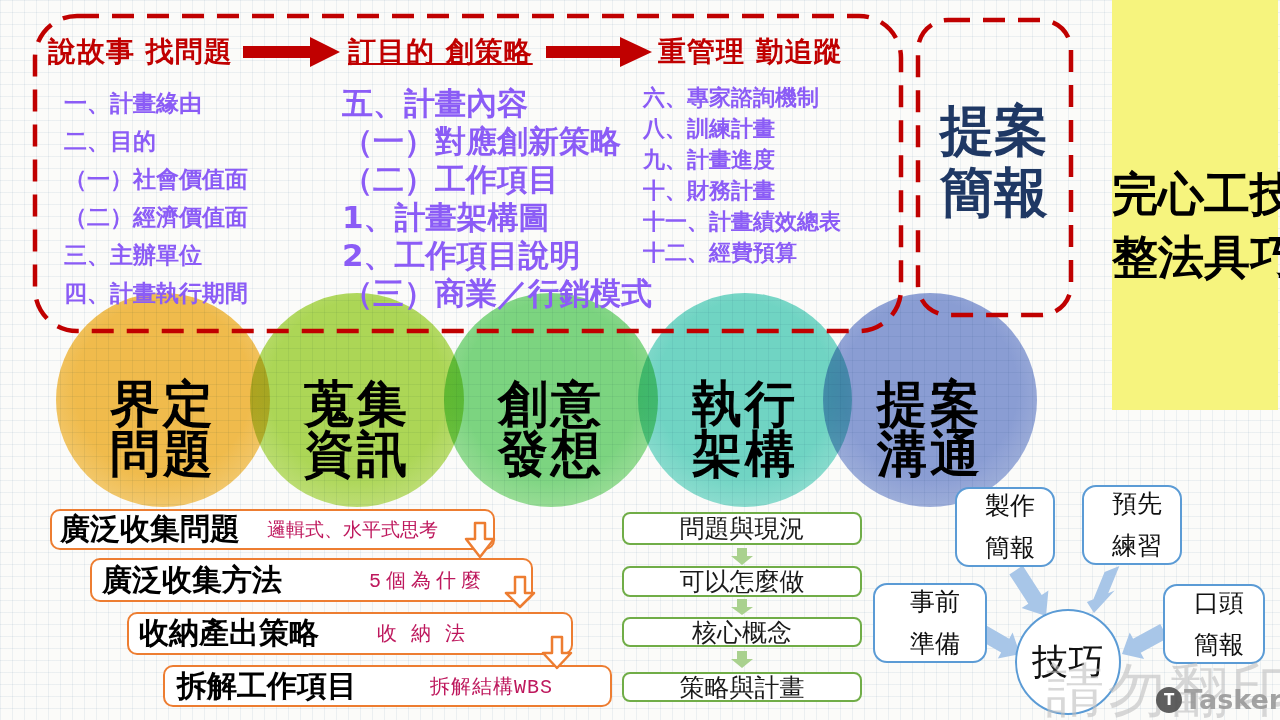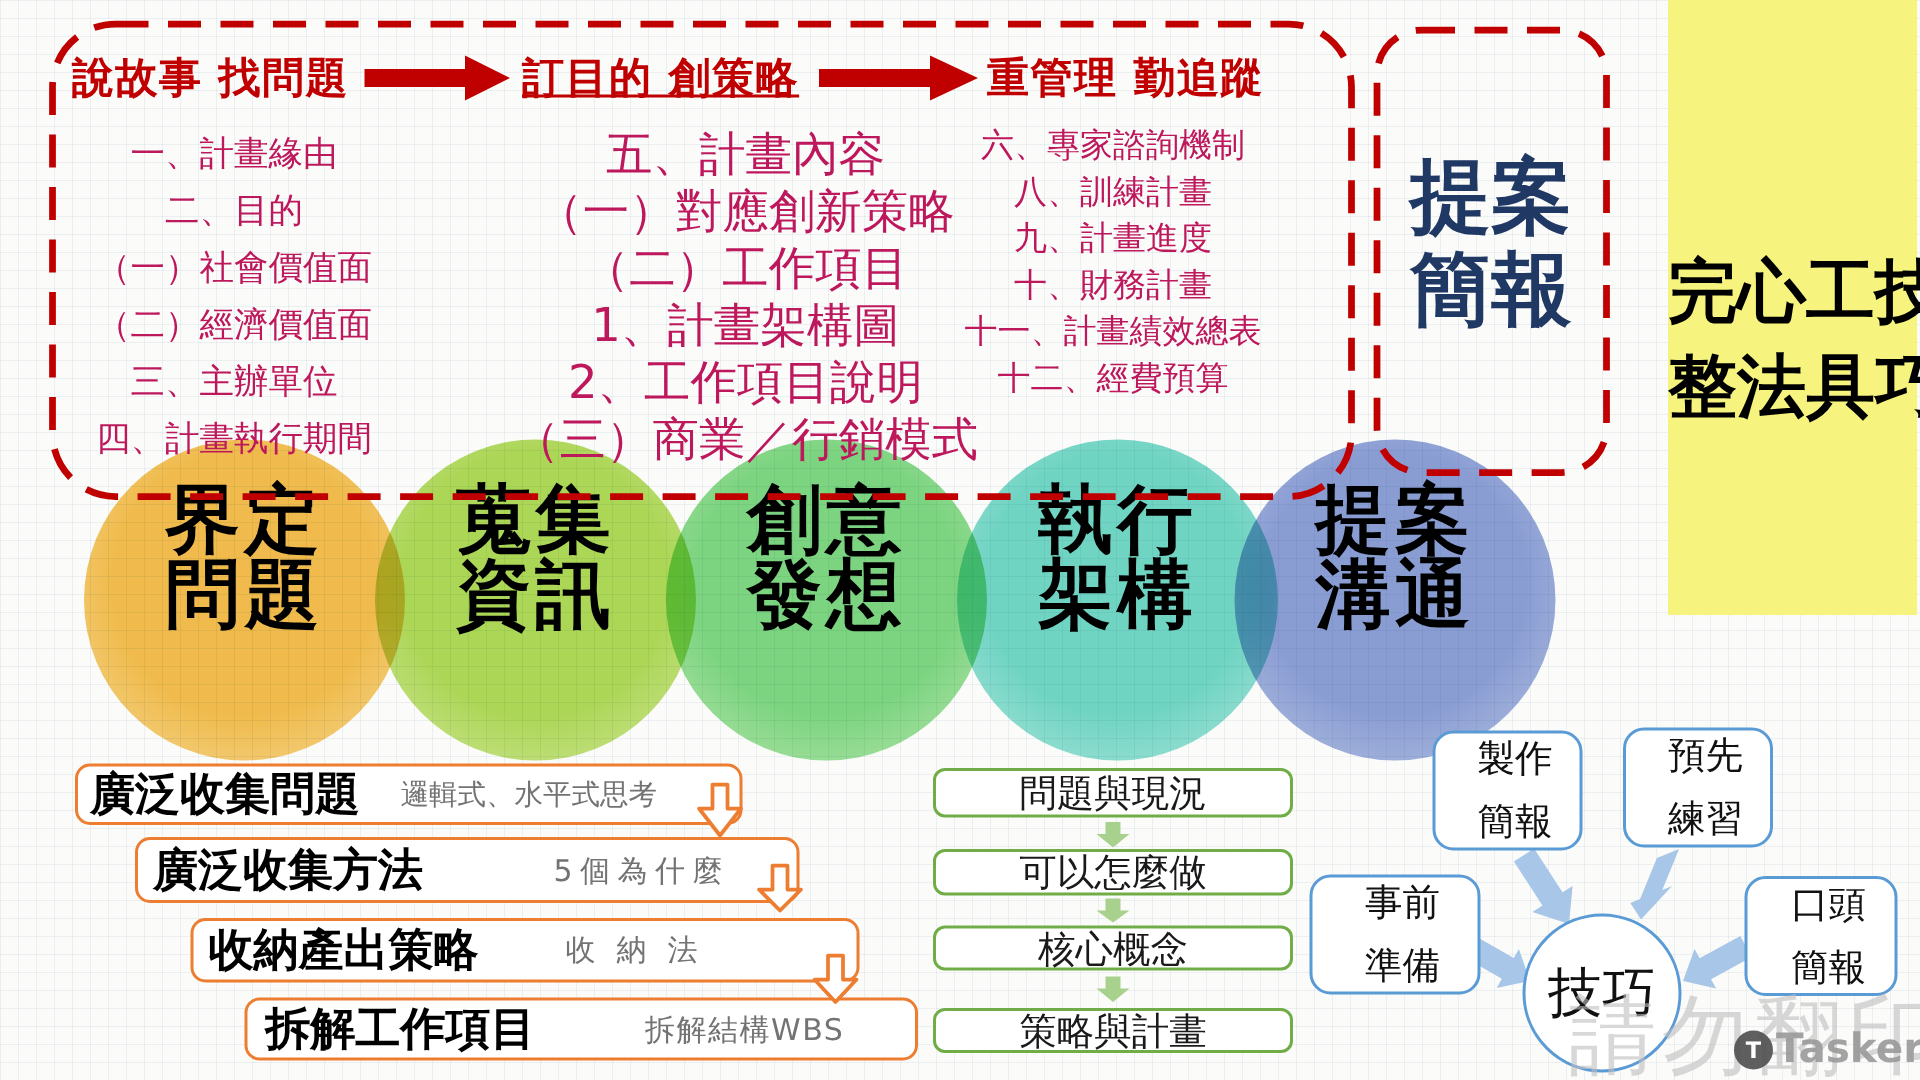--- a/index.html
+++ b/index.html
@@ -10,51 +10,51 @@
     background-image:
       linear-gradient(to right, rgba(125,155,185,0.13) 1px, transparent 1px),
       linear-gradient(to bottom, rgba(125,155,185,0.13) 1px, transparent 1px);
     background-size:12px 12px;
   }
   .abs{position:absolute;}
 
   
   .hdr{position:absolute;top:33px;font-size:28px;font-weight:bold;color:#C00000;letter-spacing:1px;z-index:8;white-space:nowrap;}
   #hdr1{left:48px;} #hdr2{left:348px;text-decoration:underline;} #hdr3{left:658px;}
-  .col{position:absolute;z-index:8;color:#be185d;font-weight:normal;text-align:center;}
+  .col{position:absolute;z-index:8;color:#8b5cf6;font-weight:bold;}
   .col div{white-space:nowrap;}
   #col1{left:64px;top:84px;font-size:23px;line-height:38px;}
   #col2{left:342px;top:84px;font-size:31px;line-height:38px;}
   #col3{left:643px;top:82px;font-size:22px;line-height:31px;}
 
   
   .circle{position:absolute;top:293px;width:214px;height:214px;border-radius:50%;
     mix-blend-mode:multiply;display:flex;flex-direction:column;align-items:center;
-    justify-content:flex-start;padding:28px 0;box-sizing:border-box;z-index:2;}
+    justify-content:flex-end;padding:28px 0;box-sizing:border-box;z-index:2;}
   .cw{font-size:50px;font-weight:bold;color:#000;letter-spacing:3px;line-height:1;}
   .c1{left:56px; background:radial-gradient(circle at 50% 45%, #F4BE4E 55%, #F8DC9A 100%);}
   .c2{left:250px;background:radial-gradient(circle at 50% 45%, #AFDA58 55%, #D6EBA2 100%);}
   .c3{left:444px;background:radial-gradient(circle at 50% 45%, #7ED883 55%, #BFEBB6 100%);}
   .c4{left:638px;background:radial-gradient(circle at 50% 45%, #72D8C8 55%, #B2EAE2 100%);}
   .c5{left:823px;background:radial-gradient(circle at 50% 45%, #8CA0D8 55%, #BCC8EA 100%);}
 
   
   #proposal{left:916px;top:100px;width:156px;text-align:center;font-size:54px;font-weight:bold;
     color:#1F3864;line-height:62px;z-index:8;}
 
   
   #banner{left:1112px;top:0;width:166px;height:410px;background:#F6F47E;z-index:4;
     display:flex;flex-direction:row;align-items:center;padding-top:42px;box-sizing:border-box;}
   #banner div{font-size:46px;font-weight:bold;color:#000;line-height:63px;}
 
   
   .cas{position:absolute;background:#fff;border:2.5px solid #ED7D31;border-radius:10px;z-index:5;
     display:flex;align-items:center;box-sizing:border-box;}
   .cas .t{font-size:30px;font-weight:bold;color:#000;white-space:nowrap;}
-  .cas .n{position:absolute;font-size:20px;color:#737373;white-space:nowrap;}
+  .cas .n{position:absolute;font-size:20px;color:#be185d;white-space:nowrap;font-family:Liberation Mono, monospace;}
   #cas1{left:50px;top:509px;width:445px;height:41px;}  #cas1 .t{margin-left:8px;}  #cas1 .n{left:215px;font-size:19px;}
   #cas2{left:90px;top:558px;width:443px;height:44px;}  #cas2 .t{margin-left:10px;} #cas2 .n{left:241px;letter-spacing:5px;margin-left:36px;}
   #cas3{left:127px;top:612px;width:446px;height:43px;} #cas3 .t{margin-left:10px;} #cas3 .n{left:248px;letter-spacing:14px;}
   #cas4{left:163px;top:665px;width:449px;height:42px;} #cas4 .t{margin-left:12px;} #cas4 .n{left:265px;letter-spacing:1px;}
 
   
   .cf{position:absolute;left:622px;width:240px;background:#fff;border:2px solid #70AD47;border-radius:8px;
     z-index:5;display:flex;align-items:center;justify-content:center;font-size:25px;color:#1a1a1a;box-sizing:border-box;}
   #cf1{top:512px;height:33px;} #cf2{top:566px;height:31px;} #cf3{top:617px;height:30px;} #cf4{top:672px;height:30px;}
 

